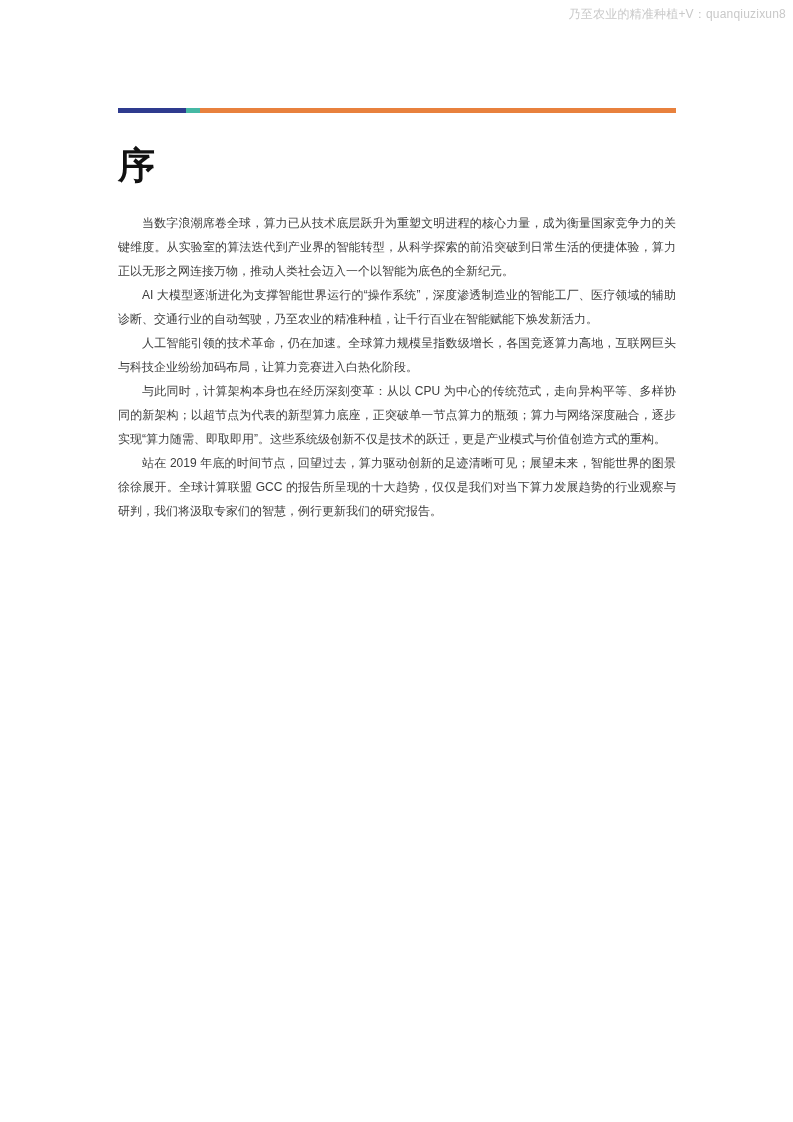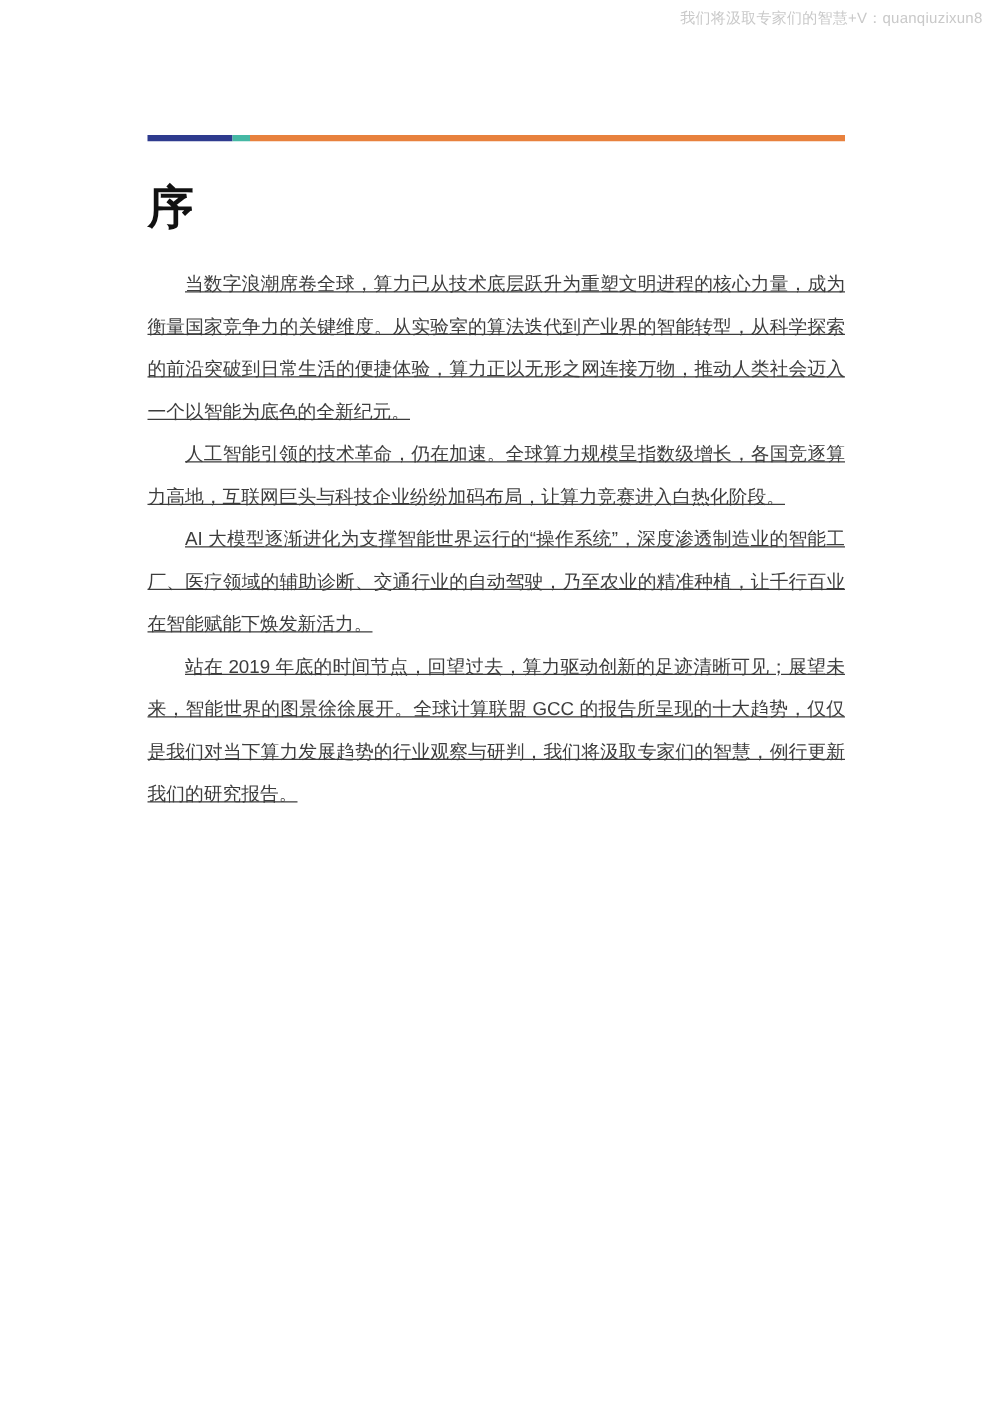--- a/index.html
+++ b/index.html
@@ -53,47 +53,47 @@
     font-family: "Liberation Sans", sans-serif;
   }
   .paragraphs {
     position: absolute;
     top: 211px;
     left: 0;
     width: 558px;
   }
   .paragraphs p {
     margin: 0;
-    font-size: 15px;
-    line-height: 34px;
+    font-size: 12px;
+    line-height: 24px;
     color: #3d3d3d;
     text-align: justify;
     text-indent: 2em;
     word-break: break-all;
-    text-decoration: underline;
   }
 </style>
 </head>
 <body>
 
 <div class="page">
 
-  <div class="watermark">我们将汲取专家们的智慧+V：quanqiuzixun8</div>
+  <div class="watermark">乃至农业的精准种植+V：quanqiuzixun8</div>
 
   <div class="content">
 
     <div class="accent-bar">
       <span class="seg-blue"></span>
       <span class="seg-teal"></span>
       <span class="seg-orange"></span>
     </div>
 
     <h1 class="doc-title">序</h1>
 
     <div class="paragraphs">
       <p>当数字浪潮席卷全球，算力已从技术底层跃升为重塑文明进程的核心力量，成为衡量国家竞争力的关键维度。从实验室的算法迭代到产业界的智能转型，从科学探索的前沿突破到日常生活的便捷体验，算力正以无形之网连接万物，推动人类社会迈入一个以智能为底色的全新纪元。</p>
+      <p>AI 大模型逐渐进化为支撑智能世界运行的“操作系统”，深度渗透制造业的智能工厂、医疗领域的辅助诊断、交通行业的自动驾驶，乃至农业的精准种植，让千行百业在智能赋能下焕发新活力。</p>
       <p>人工智能引领的技术革命，仍在加速。全球算力规模呈指数级增长，各国竞逐算力高地，互联网巨头与科技企业纷纷加码布局，让算力竞赛进入白热化阶段。</p>
-      <p>AI 大模型逐渐进化为支撑智能世界运行的“操作系统”，深度渗透制造业的智能工厂、医疗领域的辅助诊断、交通行业的自动驾驶，乃至农业的精准种植，让千行百业在智能赋能下焕发新活力。</p>
+      <p>与此同时，计算架构本身也在经历深刻变革：从以 CPU 为中心的传统范式，走向异构平等、多样协同的新架构；以超节点为代表的新型算力底座，正突破单一节点算力的瓶颈；算力与网络深度融合，逐步实现“算力随需、即取即用”。这些系统级创新不仅是技术的跃迁，更是产业模式与价值创造方式的重构。</p>
       <p>站在 2019 年底的时间节点，回望过去，算力驱动创新的足迹清晰可见；展望未来，智能世界的图景徐徐展开。全球计算联盟 GCC 的报告所呈现的十大趋势，仅仅是我们对当下算力发展趋势的行业观察与研判，我们将汲取专家们的智慧，例行更新我们的研究报告。</p>
     </div>
 
   </div>
 </div>
 
 </body></html>

